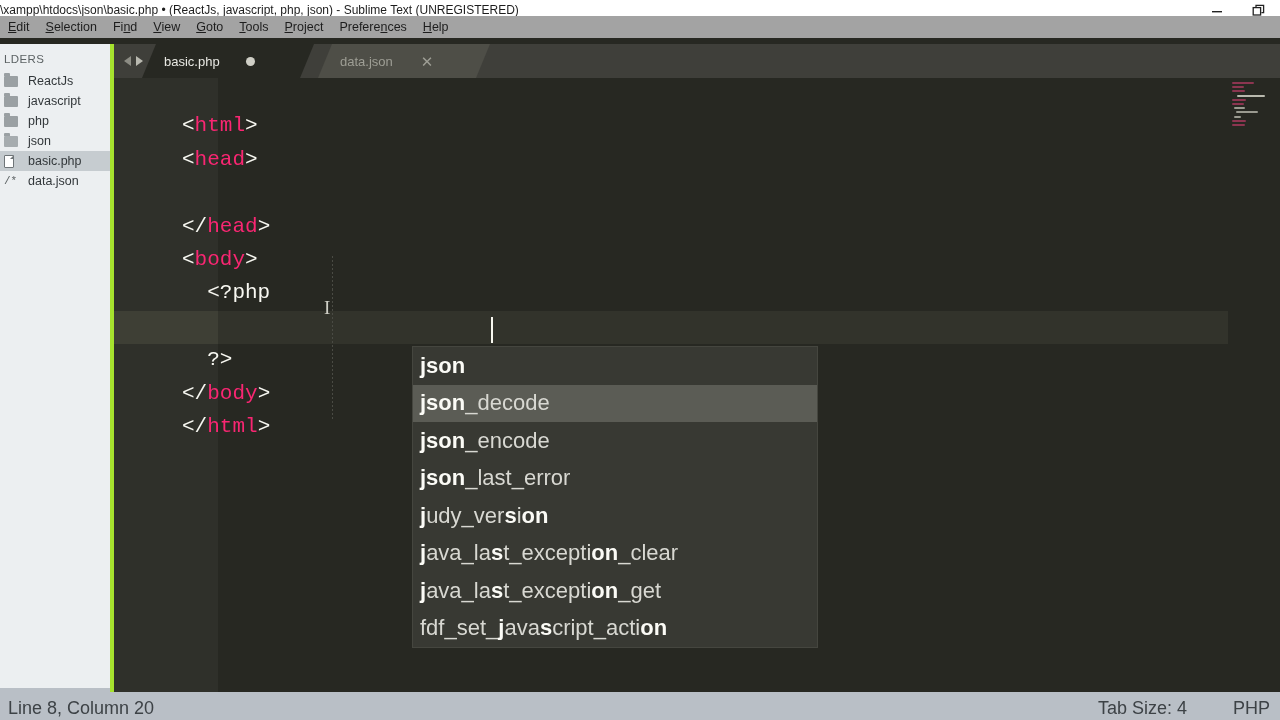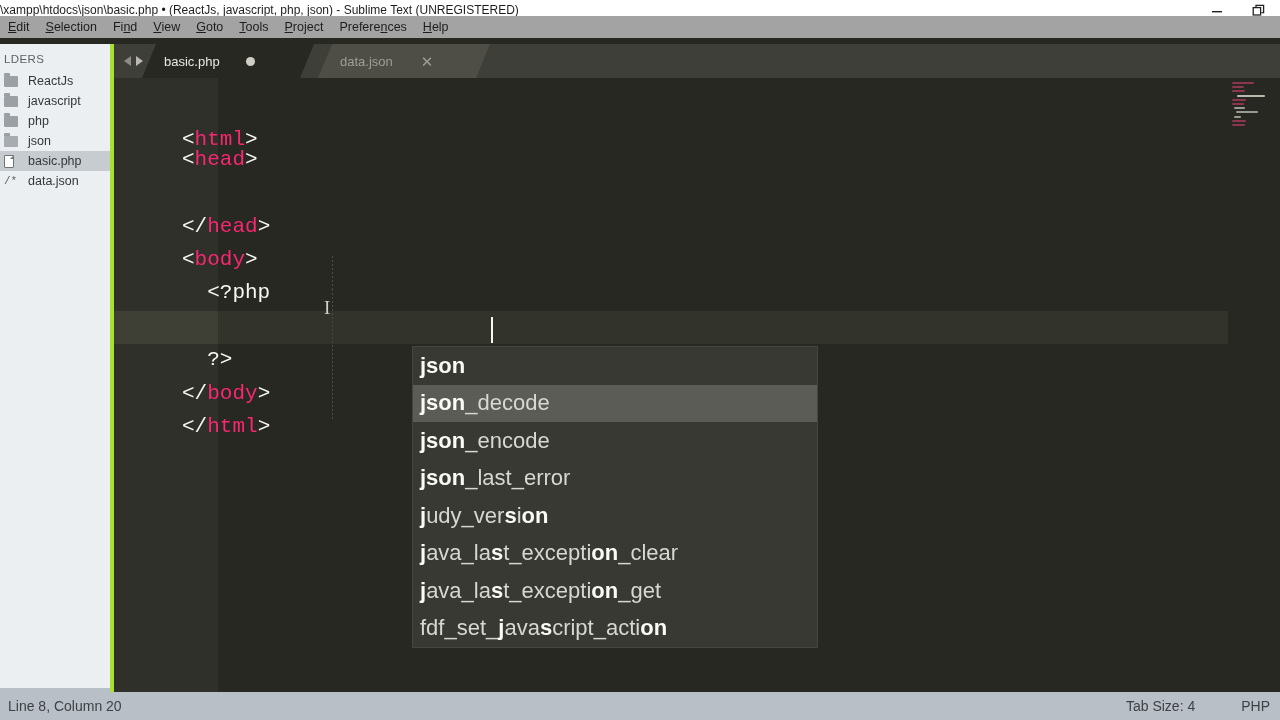--- a/index.html
+++ b/index.html
@@ -167,21 +167,21 @@
     font-family:"Liberation Sans", sans-serif; font-size:22px;
     color:#d8d8d2; white-space:nowrap; overflow:hidden;
   }
   .ac-row.selected { background:#5b5c55; }
   .ac-row b { font-weight:bold; color:#fbfbf6; }
   .ac-row span { font-weight:normal; }
 
   
   .statusbar {
     position:absolute; left:0; bottom:0; width:1280px; height:28px;
-    background:#b9bfc6; color:#3d4246; font-size:14px;
+    background:#b9bfc6; color:#3d4246; font-size:18px;
   }
   .status-left { position:absolute; left:8px; top:6px; white-space:nowrap; }
   .status-right { position:absolute; right:10px; top:6px; display:flex; gap:46px; }
   .status-strip {
     position:absolute; left:0; bottom:28px; width:110px; height:4px; background:#b9bfc6;
   }
 </style>
 </head>
 <body>
 
@@ -290,21 +290,21 @@
         <div class="gutter-line" style="top: 103.2px;">4</div>
         <div class="gutter-line" style="top: 136.6px;">5</div>
         <div class="gutter-line" style="top: 170px;">6</div>
         <div class="gutter-line" style="top: 203.4px;">7</div>
         <div class="gutter-line" style="top: 236.8px;">8</div>
         <div class="gutter-line" style="top: 270.2px;">9</div>
         <div class="gutter-line" style="top: 303.6px;">10</div>
         <div class="gutter-line" style="top: 337px;">11</div>
       </div>
     <div class="code-layer" id="code-host">
-        <div class="cline" style="top: 50px;"><span class="punc">&lt;</span><span class="tagn">html</span><span class="punc">&gt;</span></div>
+        <div class="cline" style="top: 36px;"><span class="punc">&lt;</span><span class="tagn">html</span><span class="punc">&gt;</span></div>
         <div class="cline" style="top: 69.8px;"><span class="punc">&lt;</span><span class="tagn">head</span><span class="punc">&gt;</span></div>
         <div class="cline" style="top: 136.6px;"><span class="punc">&lt;/</span><span class="tagn">head</span><span class="punc">&gt;</span></div>
         <div class="cline" style="top: 170px;"><span class="punc">&lt;</span><span class="tagn">body</span><span class="punc">&gt;</span></div>
         <div class="cline" style="top: 203.4px;"><span class="plain">  &lt;?php</span></div>
         <div class="cline" style="top: 270.2px;"><span class="plain">  ?&gt;</span></div>
         <div class="cline" style="top: 303.6px;"><span class="punc">&lt;/</span><span class="tagn">body</span><span class="punc">&gt;</span></div>
         <div class="cline" style="top: 337px;"><span class="punc">&lt;/</span><span class="tagn">html</span><span class="punc">&gt;</span></div>
       </div>
     <div class="caret" id="caret" style="left: 377px; top: 238.8px;"></div>
     <div class="mouse-cursor" style="left:210px; top:220px;">I</div>

